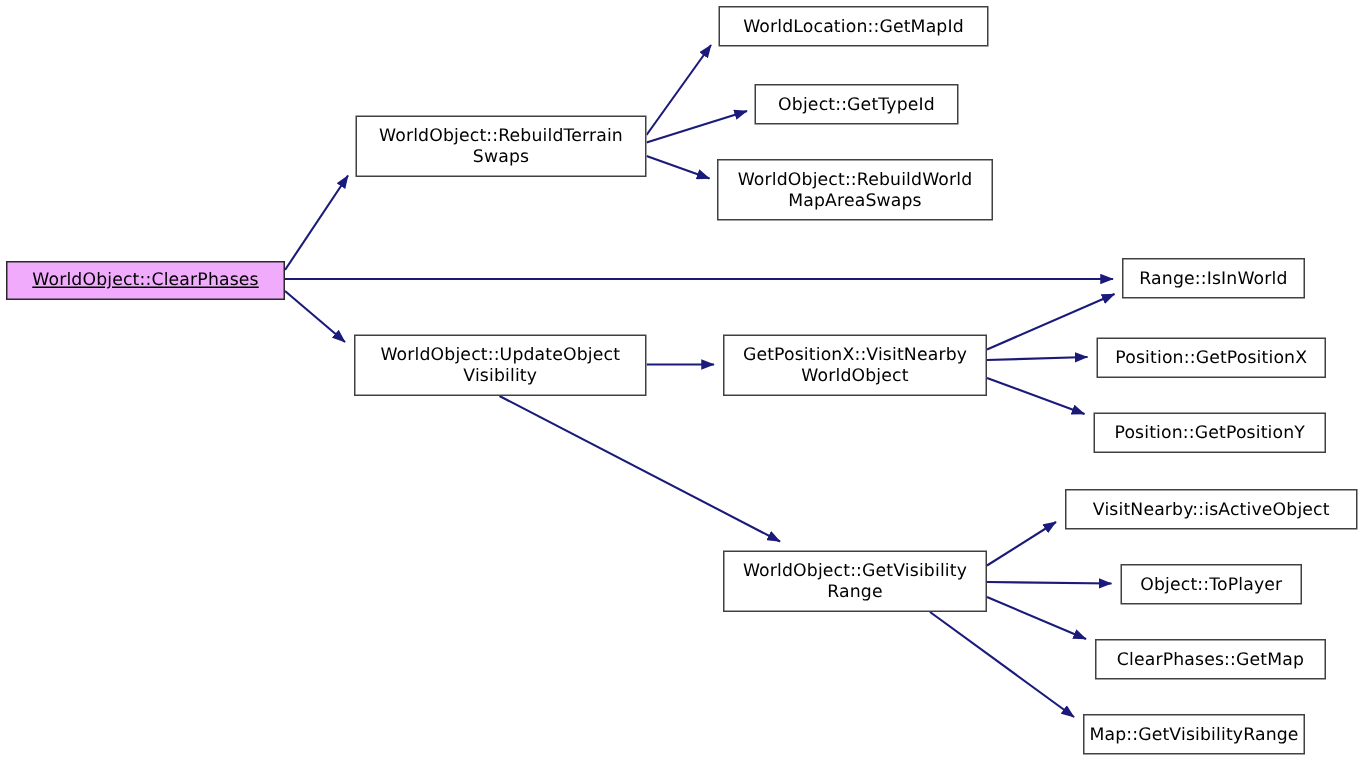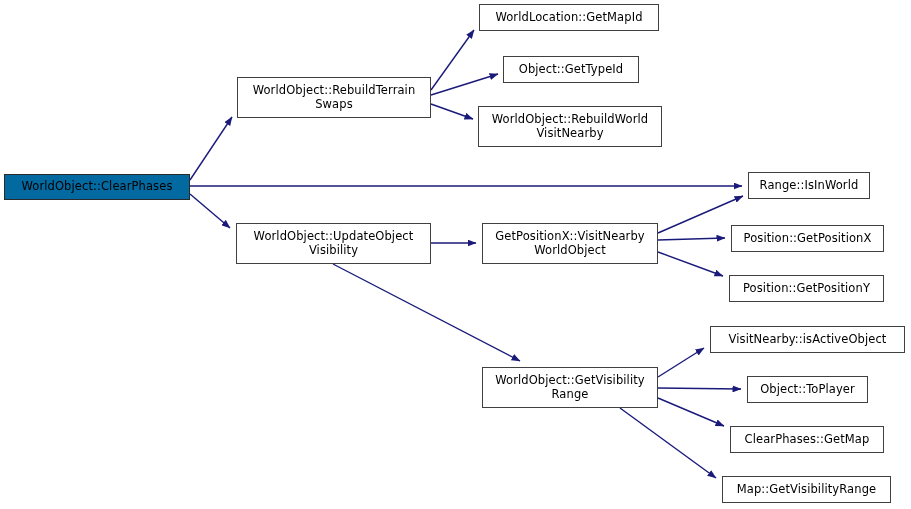--- a/index.html
+++ b/index.html
@@ -34,22 +34,23 @@
     line-height: 13.5px;
     letter-spacing: 0.1px;
     display: flex;
     align-items: center;
     justify-content: center;
     text-align: center;
     white-space: pre-line;
     z-index: 2;
   }
   .node.root {
-    background: #0369a1;
+    background: #f0abfc;
     border-color: #2a2a2a;
+    text-decoration: underline;
   }
   .node-label {
     display: block;
     width: 100%;
     padding: 0 3px;
     box-sizing: border-box;
   }
 </style>
 </head>
 <body>
@@ -81,29 +82,29 @@
       </g>
   </svg>
 
   <div id="nodes-group">
       <div class="node root" style="left: 4px; top: 174px; width: 186px; height: 26px;"><span class="node-label">WorldObject::ClearPhases</span></div>
       <div class="node" style="left: 237px; top: 77px; width: 194px; height: 41px;"><span class="node-label">WorldObject::RebuildTerrain
 Swaps</span></div>
       <div class="node" style="left: 479px; top: 4px; width: 180px; height: 27px;"><span class="node-label">WorldLocation::GetMapId</span></div>
       <div class="node" style="left: 503px; top: 56px; width: 136px; height: 27px;"><span class="node-label">Object::GetTypeId</span></div>
       <div class="node" style="left: 478px; top: 106px; width: 184px; height: 41px;"><span class="node-label">WorldObject::RebuildWorld
-VisitNearby</span></div>
+MapAreaSwaps</span></div>
       <div class="node" style="left: 748px; top: 172px; width: 122px; height: 27px;"><span class="node-label">Range::IsInWorld</span></div>
       <div class="node" style="left: 236px; top: 223px; width: 195px; height: 41px;"><span class="node-label">WorldObject::UpdateObject
 Visibility</span></div>
       <div class="node" style="left: 482px; top: 223px; width: 176px; height: 41px;"><span class="node-label">GetPositionX::VisitNearby
 WorldObject</span></div>
       <div class="node" style="left: 731px; top: 225px; width: 153px; height: 27px;"><span class="node-label">Position::GetPositionX</span></div>
       <div class="node" style="left: 729px; top: 275px; width: 155px; height: 27px;"><span class="node-label">Position::GetPositionY</span></div>
       <div class="node" style="left: 482px; top: 367px; width: 176px; height: 41px;"><span class="node-label">WorldObject::GetVisibility
 Range</span></div>
       <div class="node" style="left: 710px; top: 326px; width: 195px; height: 27px;"><span class="node-label">VisitNearby::isActiveObject</span></div>
       <div class="node" style="left: 747px; top: 376px; width: 121px; height: 27px;"><span class="node-label">Object::ToPlayer</span></div>
       <div class="node" style="left: 730px; top: 426px; width: 154px; height: 27px;"><span class="node-label">ClearPhases::GetMap</span></div>
-      <div class="node" style="left: 722px; top: 476px; width: 169px; height: 27px;"><span class="node-label">Map::GetVisibilityRange</span></div>
+      <div class="node" style="left: 722px; top: 476px; width: 148px; height: 27px;"><span class="node-label">Map::GetVisibilityRange</span></div>
     </div>
 
 </div>
 
 </body></html>

